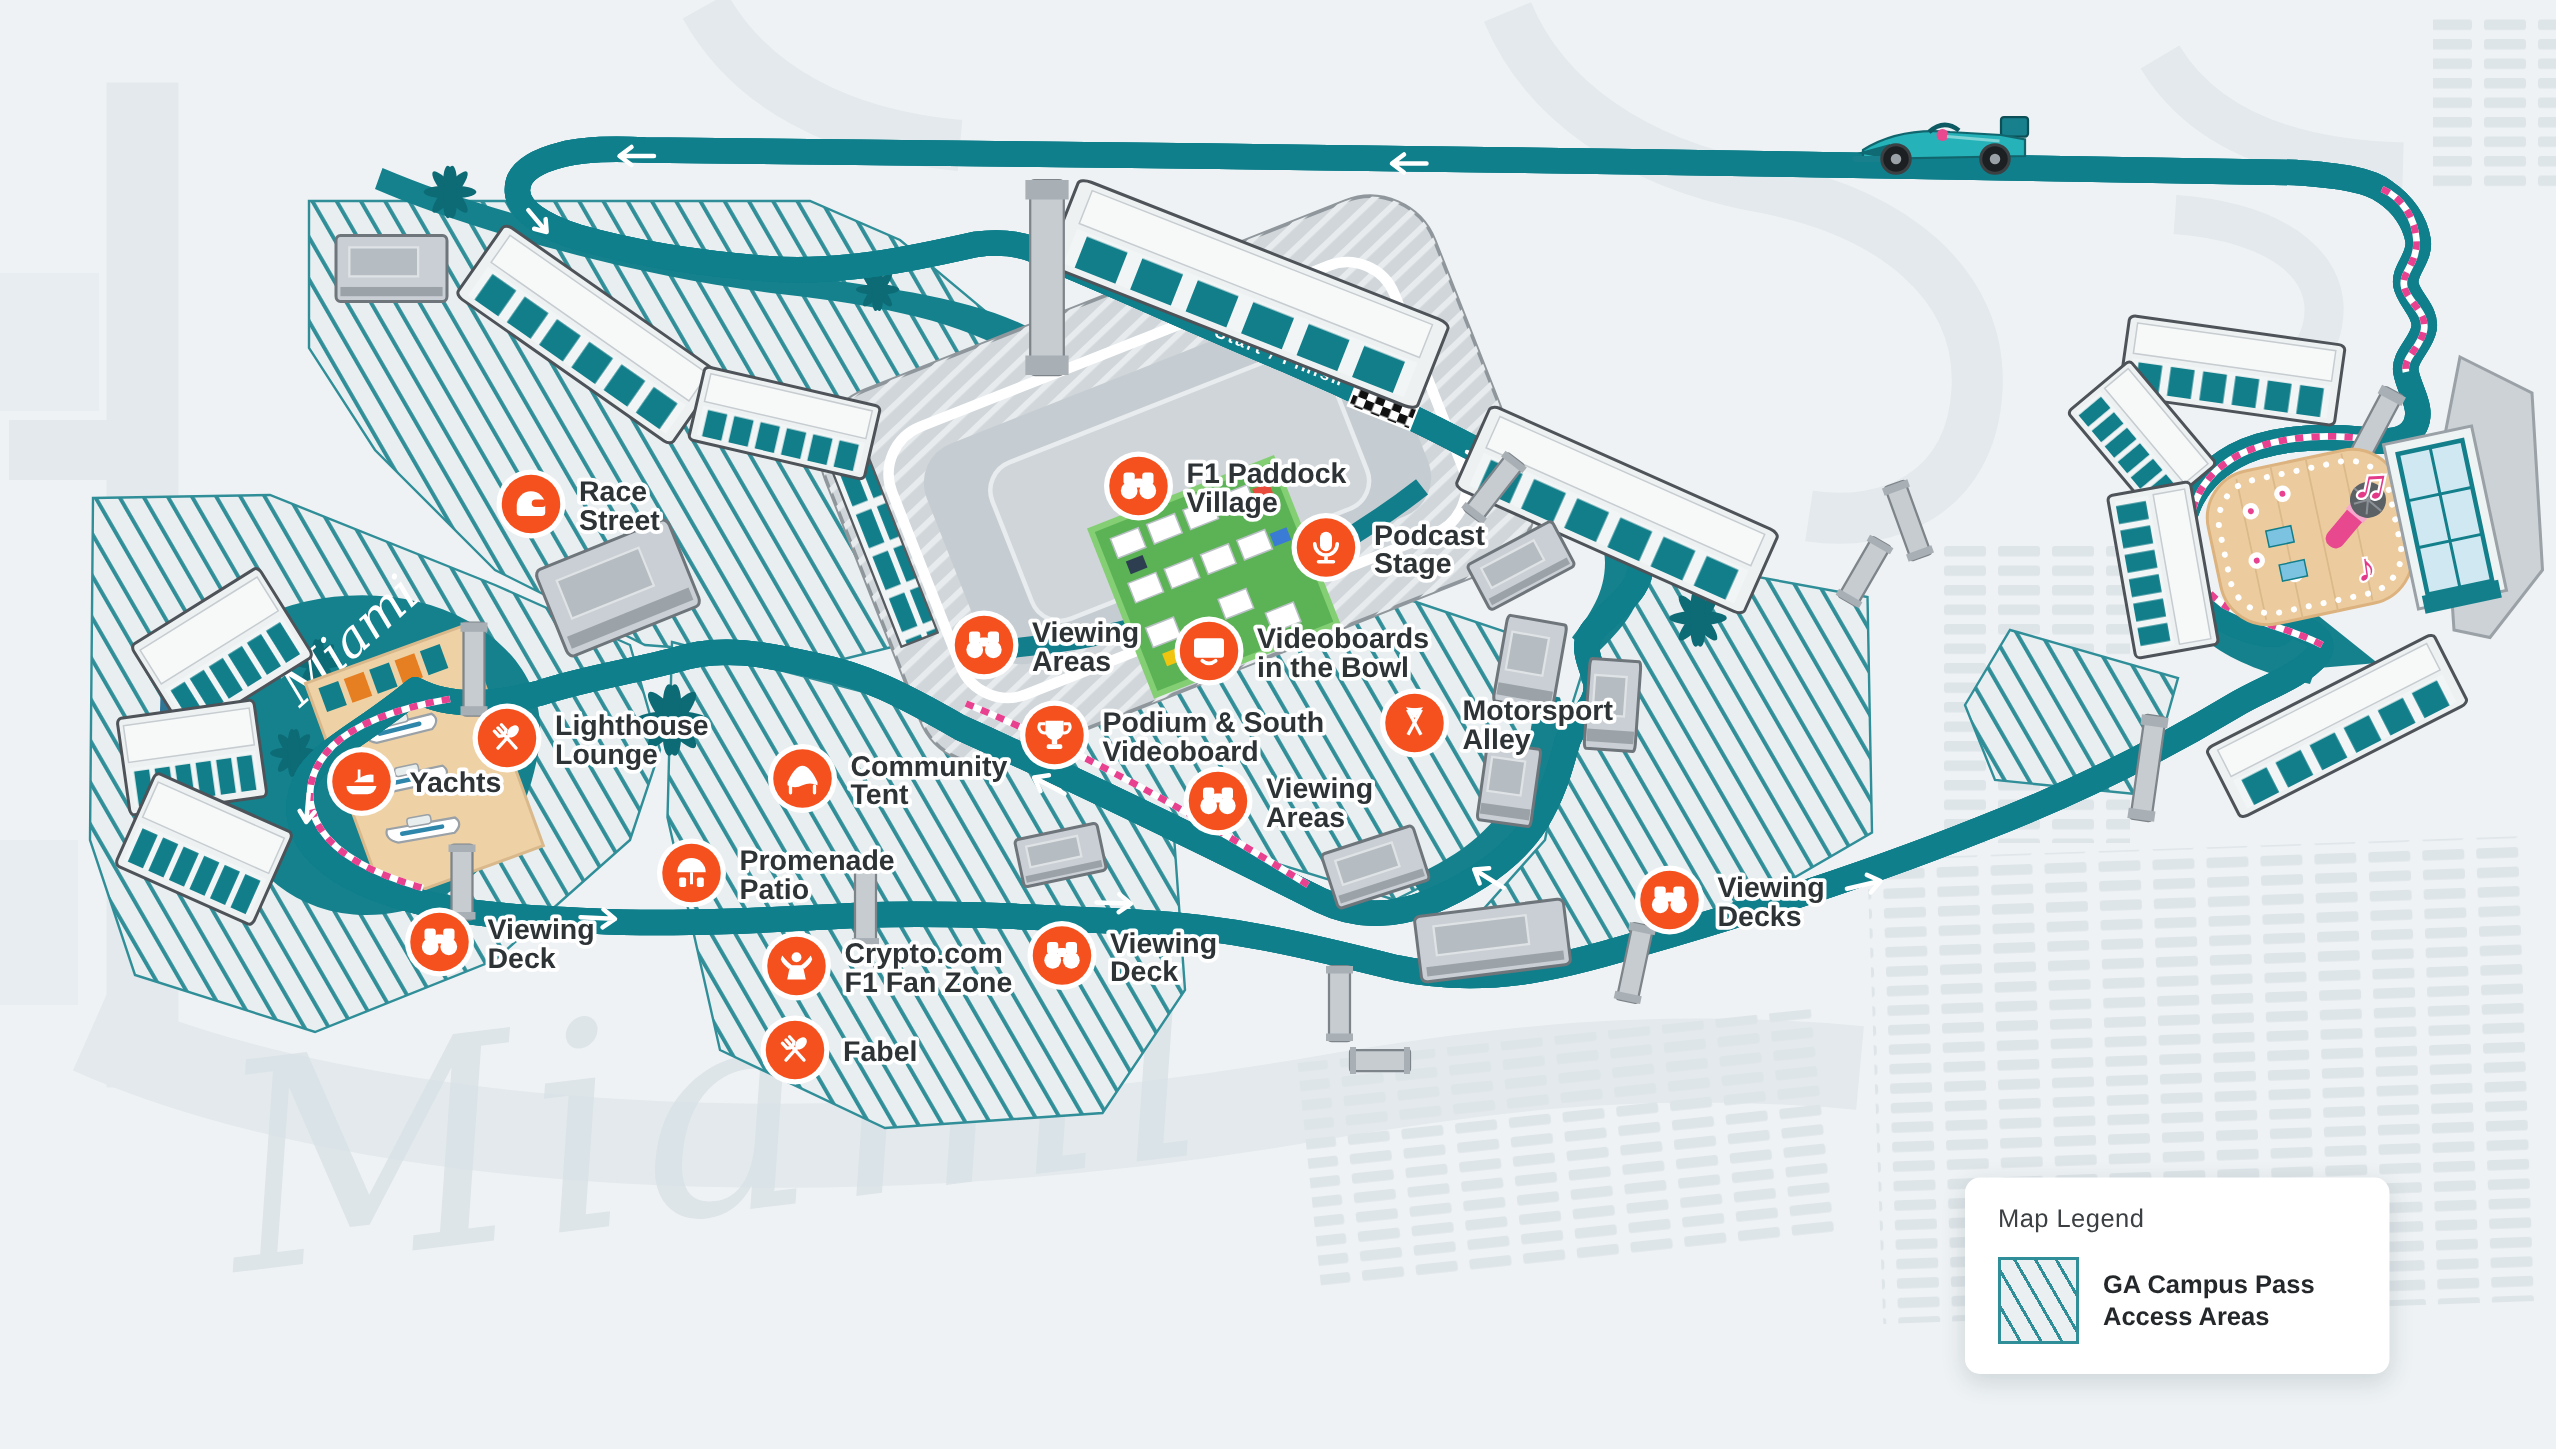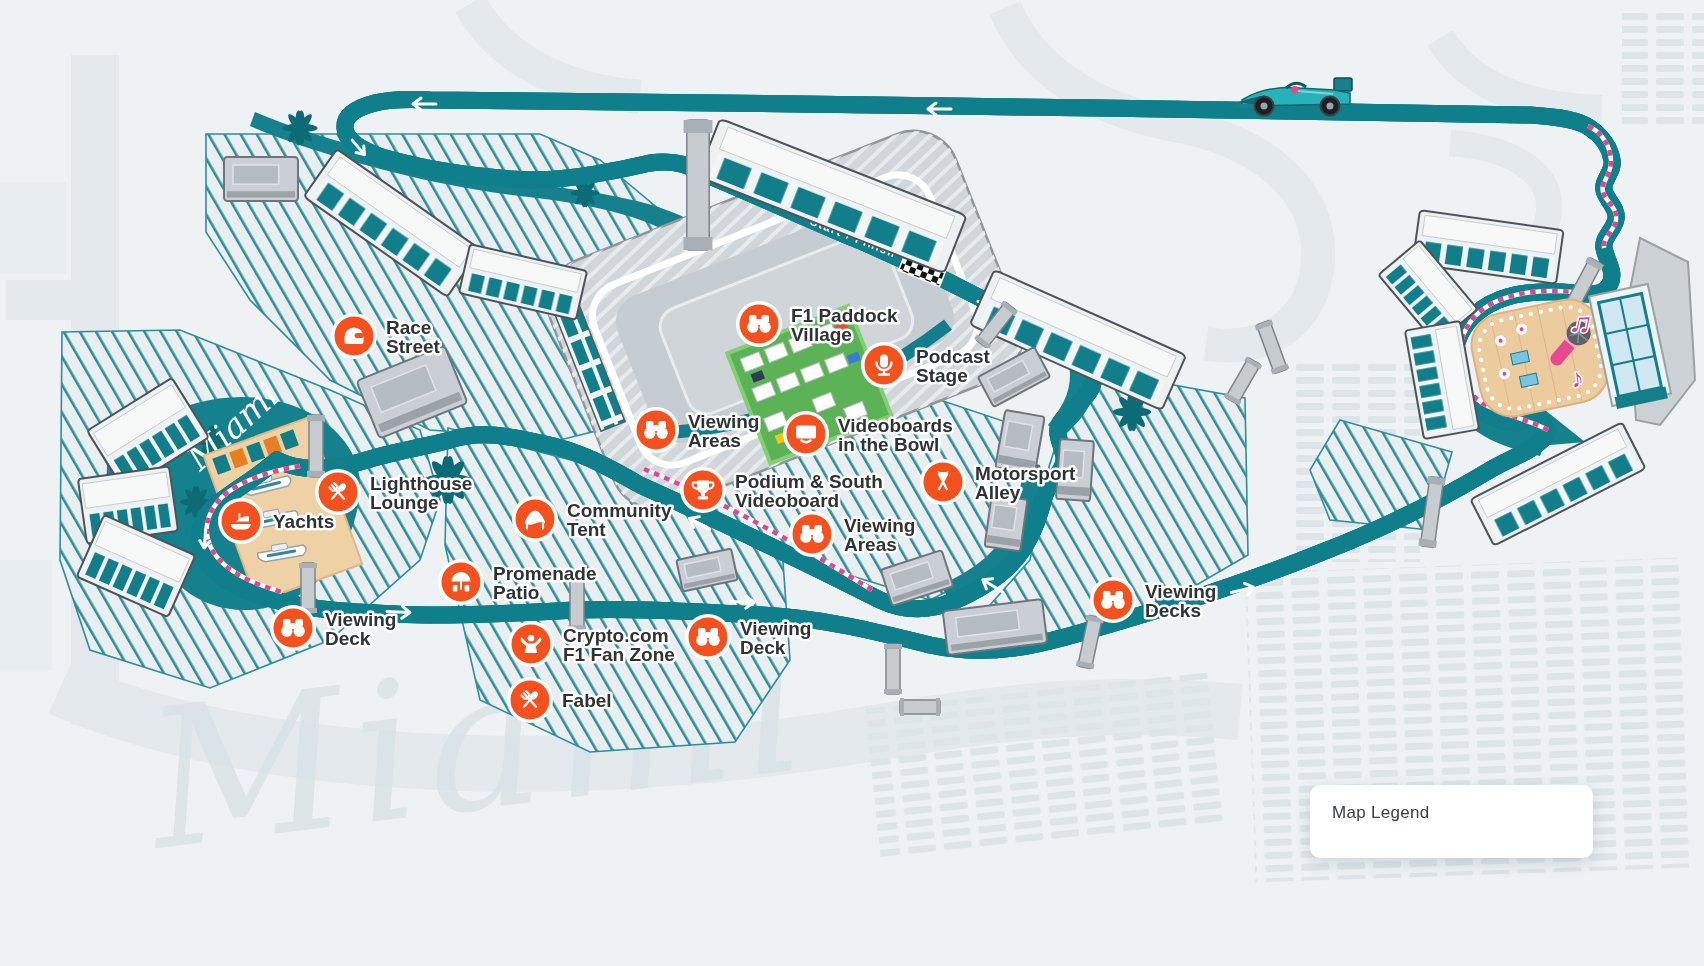--- a/index.html
+++ b/index.html
@@ -550,14 +550,21 @@
           <circle r="19.5" fill="#F4511E"></circle>
       <use href="#i-binoculars"></use>
       <text class="mlabel" x="32" y="-2">Viewing</text>
       <text class="mlabel" x="32" y="17">Decks</text>
     </g>
   </g>
 </svg>
 
   <div id="legend">
     <div class="lg-title">Map Legend</div>
+    <div class="lg-row">
+      <div class="lg-swatch"></div>
+      <div class="lg-text">
+        <div>GA Campus Pass</div>
+        <div>Access Areas</div>
+      </div>
+    </div>
   </div>
 </div>
 
 </body></html>

